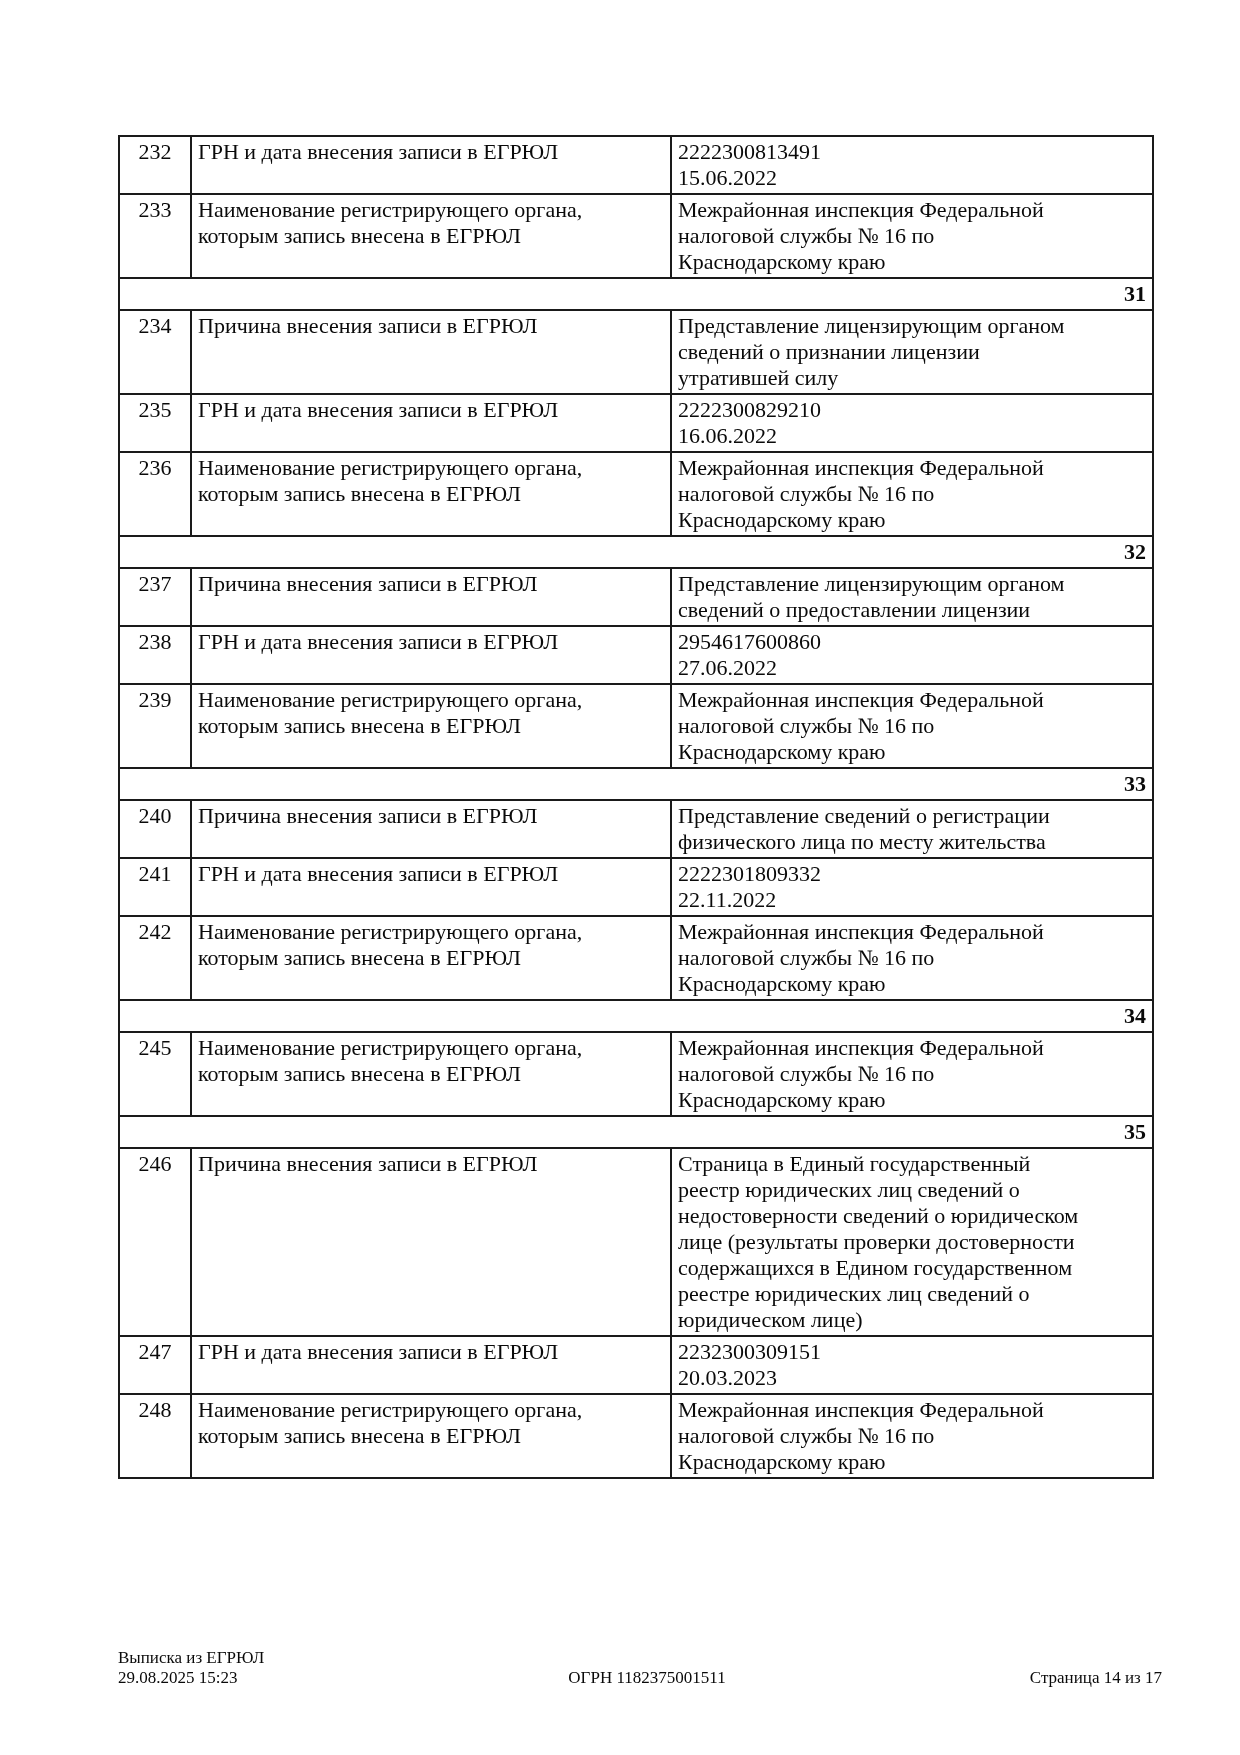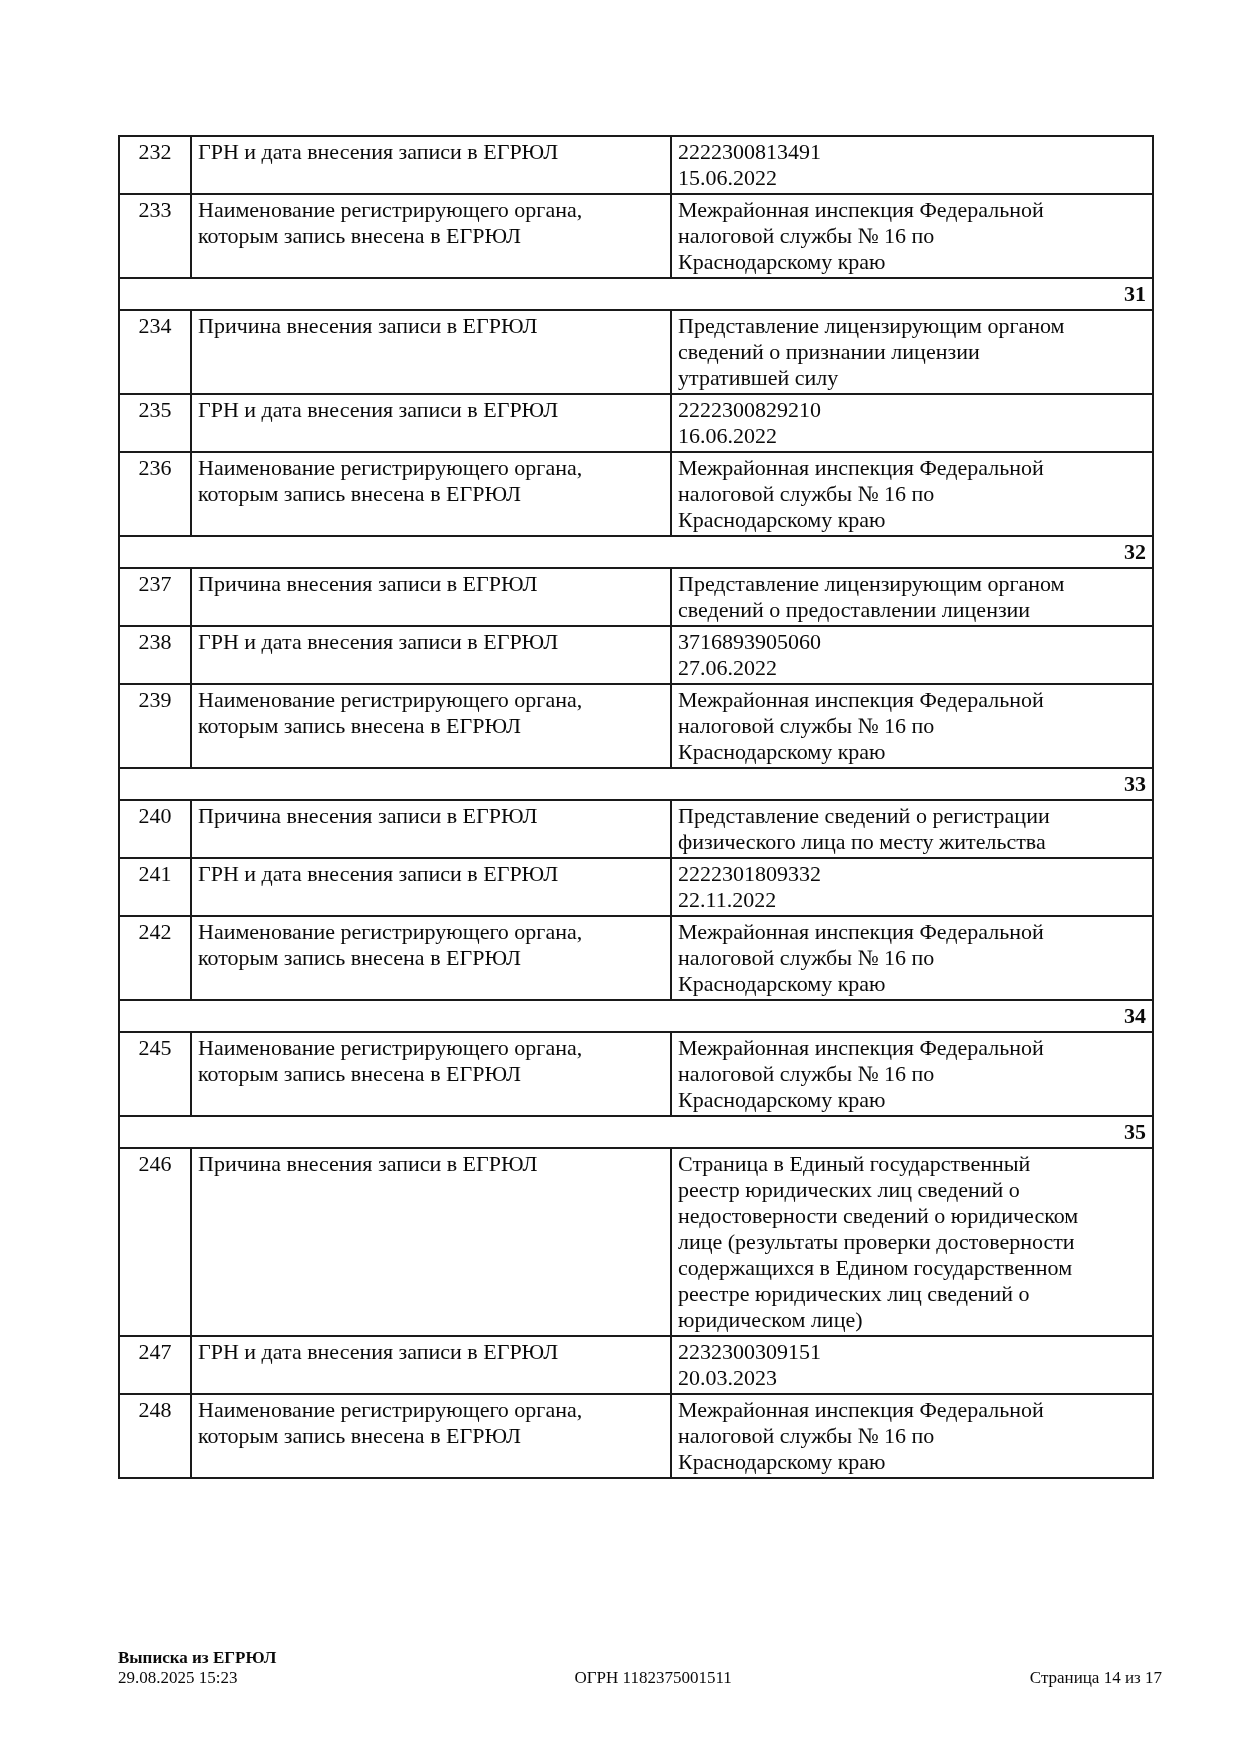--- a/index.html
+++ b/index.html
@@ -45,21 +45,21 @@
     position: absolute;
     left: 118px;
     top: 1648px;
     width: 1044px;
     display: flex;
     justify-content: space-between;
     align-items: flex-end;
     font-size: 17px;
     line-height: 20px;
   }
-  .footer-doc-type { font-weight: bold; }
+  .footer-doc-type { font-weight: normal; }
   .footer-center, .footer-right { padding-bottom: 0px; text-align: right; }
 </style>
 </head>
 <body>
 
 <table class="egrul-table">
   <colgroup>
     <col style="width:72px">
     <col style="width:480px">
     <col style="width:482px">
@@ -135,21 +135,21 @@
           <div class="cell-line">Представление лицензирующим органом</div>
           <div class="cell-line">сведений о предоставлении лицензии</div>
         </td>
       </tr>
       <tr>
         <td class="num-cell">238</td>
         <td class="label-cell">
           <div class="cell-line">ГРН и дата внесения записи в ЕГРЮЛ</div>
         </td>
         <td class="value-cell">
-          <div class="cell-line">3716893905060</div>
+          <div class="cell-line">2954617600860</div>
           <div class="cell-line">27.06.2022</div>
         </td>
       </tr>
       <tr>
         <td class="num-cell">239</td>
         <td class="label-cell">
           <div class="cell-line">Наименование регистрирующего органа,</div>
           <div class="cell-line">которым запись внесена в ЕГРЮЛ</div>
         </td>
         <td class="value-cell">

